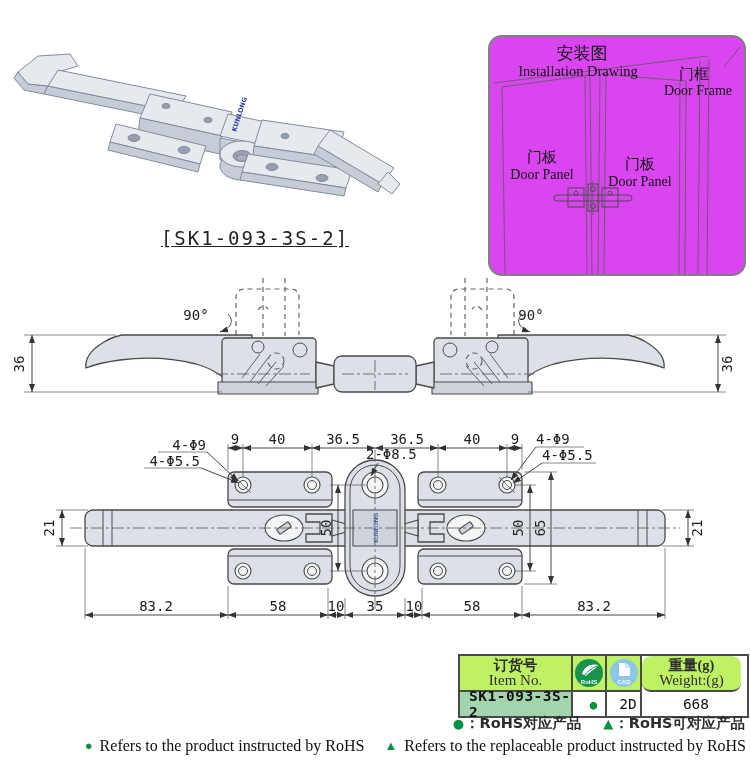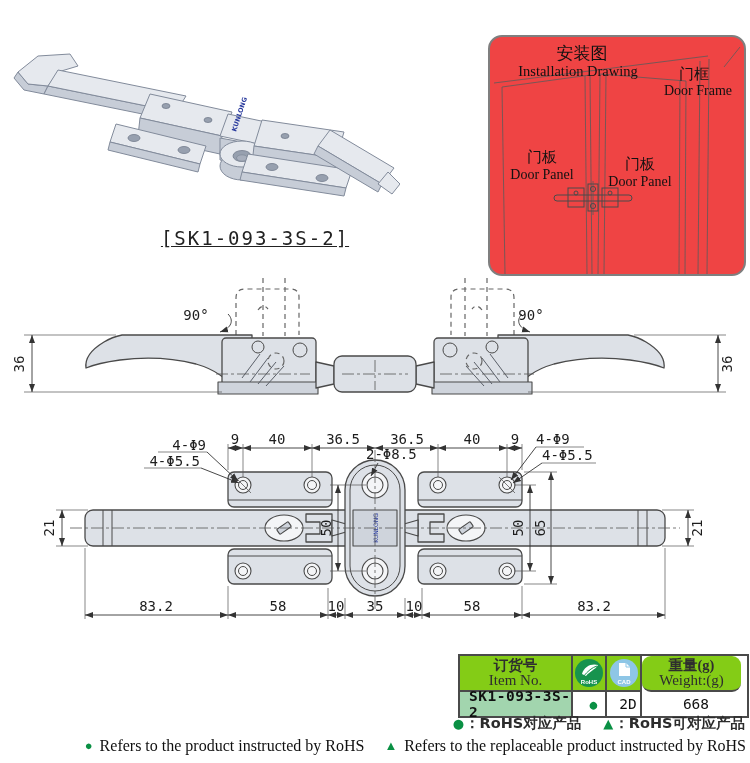--- a/index.html
+++ b/index.html
@@ -18,26 +18,26 @@
   svg .dsh{fill:none;stroke:#666;stroke-width:1.2;stroke-dasharray:5 4;}
   svg .dtx{font-family:"DejaVu Sans Mono",monospace;font-size:14px;fill:#1d1d1d;}
   svg .hatch{stroke:#5a5f68;stroke-width:1;}
   svg .f-top{fill:#e6e9ee;stroke:#828b9b;stroke-width:1;stroke-linejoin:round;}
   svg .f-side{fill:#c7cdd7;stroke:#828b9b;stroke-width:1;stroke-linejoin:round;}
   svg .f-dark{fill:#a7aebc;stroke:#828b9b;stroke-width:0.8;}
   svg .hole{fill:#97a0af;stroke:#727b8c;stroke-width:0.8;}
   .product-label{position:absolute;left:130px;top:227px;width:250px;text-align:center;
       font-family:"DejaVu Sans Mono",monospace;font-size:19px;letter-spacing:2px;color:#222;text-decoration:underline;}
   .install-box{position:absolute;left:488px;top:35px;width:254px;height:237px;
-      border:2px solid #7f7f7f;border-radius:14px;background:#ef4444;text-align:center;}
+      border:2px solid #7f7f7f;border-radius:14px;background:#d946ef;text-align:center;}
   
   .spec-table{position:absolute;left:458px;top:654px;width:287px;border:2px solid #4a4a4a;
       font-family:"Liberation Serif",serif;}
   .t-head,.t-row{display:grid;grid-template-columns:113px 34px 35px 99px;}
-  .t-head .cell{background:#84cc16;border-right:2px solid #4a4a4a;border-bottom:2px solid #4a4a4a;
+  .t-head .cell{background:#bef264;border-right:2px solid #4a4a4a;border-bottom:2px solid #4a4a4a;
       height:34px;display:flex;flex-direction:column;align-items:center;justify-content:center;line-height:1.02;}
   .t-head .cell:last-child,.t-row .cell:last-child{border-right:none;border-radius:9px;}
   .t-head .cn{font-size:14.5px;color:#2e2e2e;font-weight:bold;}
   .t-head .en{font-size:15px;color:#2e2e2e;}
   .t-row .cell{background:#fff;border-right:2px solid #4a4a4a;height:24px;display:flex;
       align-items:center;justify-content:center;font-family:"DejaVu Sans Mono",monospace;
       font-size:14.5px;color:#111;padding-left:9px;}
   .t-row .c-item-val{background:#a2d5ae;font-weight:bold;letter-spacing:0.5px;}
   .t-row .dot{color:#0a9044;font-size:13px;}
   .legend-cn{position:absolute;top:714px;right:5px;font-size:14.5px;font-weight:bold;color:#2c2c2c;

